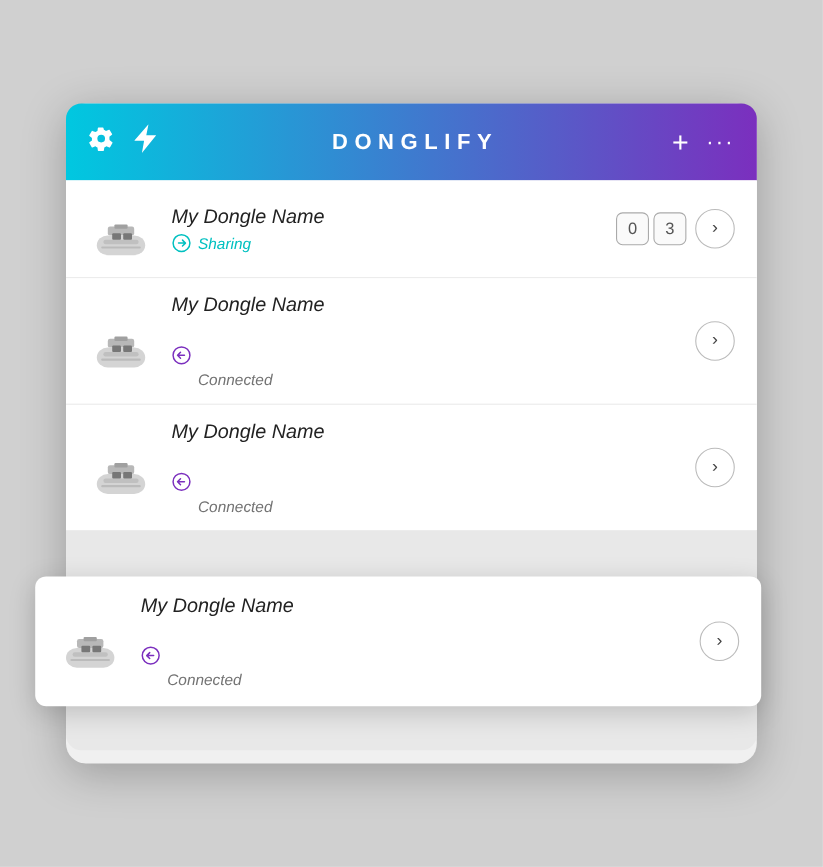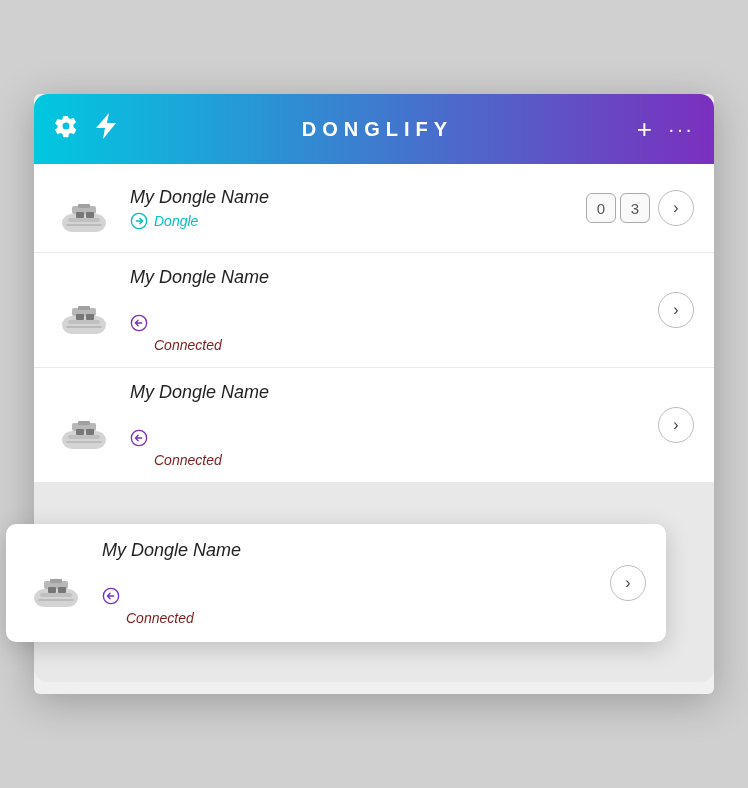--- a/index.html
+++ b/index.html
@@ -7,24 +7,24 @@
     body {
       background: #d0d0d0;
       display: flex;
       align-items: center;
       justify-content: center;
       min-height: 100vh;
       font-family: -apple-system, BlinkMacSystemFont, 'Segoe UI', sans-serif;
     }
 
     .app-window {
-      width: 680px;
+      width: 628px;
       min-height: 600px;
       background: #f0f0f0;
-      border-radius: 6px;
+      border-radius: 18px;
       overflow: visible;
       box-shadow: 0 8px 40px rgba(0,0,0,0.25);
       position: relative;
     }
 
     
     .header {
       background: linear-gradient(to right, #00c8e0, #7b2fbe);
       border-radius: 14px 14px 0 0;
       padding: 0 20px;
@@ -108,21 +108,21 @@
       gap: 6px;
       font-size: 14px;
     }
 
     .status-sharing {
       color: #00c0c0;
       font-weight: 500;
     }
 
     .status-connected {
-      color: #7f1d1d;
+      color: #737373;
       font-weight: 500;
       margin-top: 45px;
     }
 
     .dongle-controls {
       display: flex;
       align-items: center;
       gap: 8px;
     }
 
@@ -222,21 +222,21 @@
           <rect x="12" y="46" width="36" height="2" rx="1" fill="#bbb"></rect>
         </svg>
       </div>
       <div class="dongle-info">
         <span class="dongle-name">My Dongle Name</span>
         <div class="dongle-status">
           <svg width="18" height="18" viewBox="0 0 20 20" fill="none" xmlns="http://www.w3.org/2000/svg">
             <circle cx="10" cy="10" r="8.5" stroke="#00c0c0" stroke-width="1.5"></circle>
             <path d="M7 10h7M11 7l3 3-3 3" stroke="#00c0c0" stroke-width="1.5" stroke-linecap="round" stroke-linejoin="round"></path>
           </svg>
-          <span class="status-sharing">Dongle</span>
+          <span class="status-sharing">Sharing</span>
         </div>
       </div>
       <div class="dongle-controls">
         <div class="counter-box">
           <div class="counter-num">0</div>
           <div class="counter-num">3</div>
         </div>
         <button class="arrow-btn">›</button>
       </div>
     </div>

